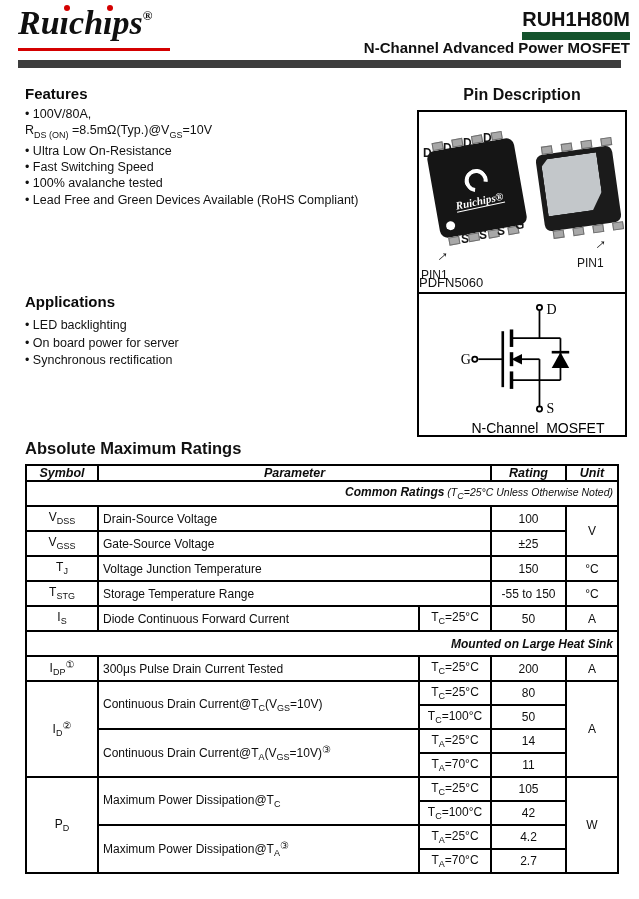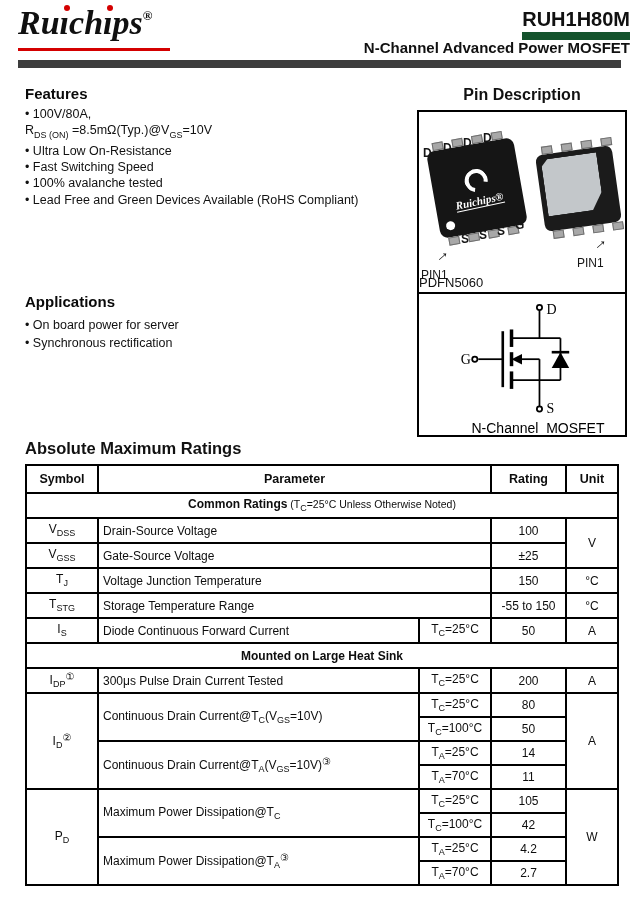--- a/index.html
+++ b/index.html
@@ -58,25 +58,25 @@
   .sym-caption{position:absolute;bottom:3px;left:16px;width:100%;text-align:center;
                font-size:14px;white-space:pre;color:#000000;}
 
   
   .amr-title{position:absolute;left:25px;top:439px;font-size:16.5px;font-weight:bold;}
   table.amr{position:absolute;left:25px;top:464px;width:592px;border-collapse:collapse;
             font-size:12px;color:#0d0d0d;table-layout:fixed;}
   table.amr td,table.amr th{border:2px solid #000;padding:0 4px;box-sizing:border-box;
             overflow:hidden;white-space:nowrap;}
   table.amr th{font-size:12.5px;text-align:center;padding:0;}
-  tr.hdr{height:28px;} tr.band{height:25px;} tr.r25{height:25px;} tr.r24{height:24px;}
+  tr.hdr{height:16px;font-style:italic;} tr.band{height:25px;} tr.r25{height:25px;} tr.r24{height:24px;}
   td.sym{text-align:center;} td.ctr{text-align:center;}
   td.param{text-align:left;padding-left:6px;}
   td.cond{text-align:center;padding-left:4px;}
-  td.bandcell{font-weight:bold;text-align:center;padding-left:5px;}
+  td.bandcell{font-weight:bold;text-align:right;padding-left:5px;font-style:italic;}
   .band-note{font-weight:normal;font-size:10.5px;}
   table.amr sub{font-size:9px;}
   table.amr sup{font-size:10px;vertical-align:4px;}
 </style>
 </head>
 <body>
 
 <div class="logo"><span>Ru<span class="ri">ı<i class="rd"></i></span>ch<span class="ri">ı<i class="rd"></i></span>ps</span><sup>®</sup></div>
 <div class="logo-underline"></div>
 <div class="part-number">RUH1H80M</div>
@@ -88,20 +88,21 @@
   <div>• 100V/80A,</div>
   <div>R<sub>DS (ON)</sub> =8.5mΩ(Typ.)@V<sub>GS</sub>=10V</div>
   <div>• Ultra Low On-Resistance</div>
   <div>• Fast Switching Speed</div>
   <div>• 100% avalanche tested</div>
   <div>• Lead Free and Green Devices Available (RoHS Compliant)</div>
 </div>
 
 <div class="h-sec" style="left:25px;top:293px;">Applications</div>
 <div class="app-lines">
+  <div>• LED backlighting</div>
   <div>• On board power for server</div>
   <div>• Synchronous rectification</div>
 </div>
 
 <div class="pin-title">Pin Description</div>
 <div class="pin-box">
 
   <div class="pkg-sec">
 
     <div class="pkgL">

